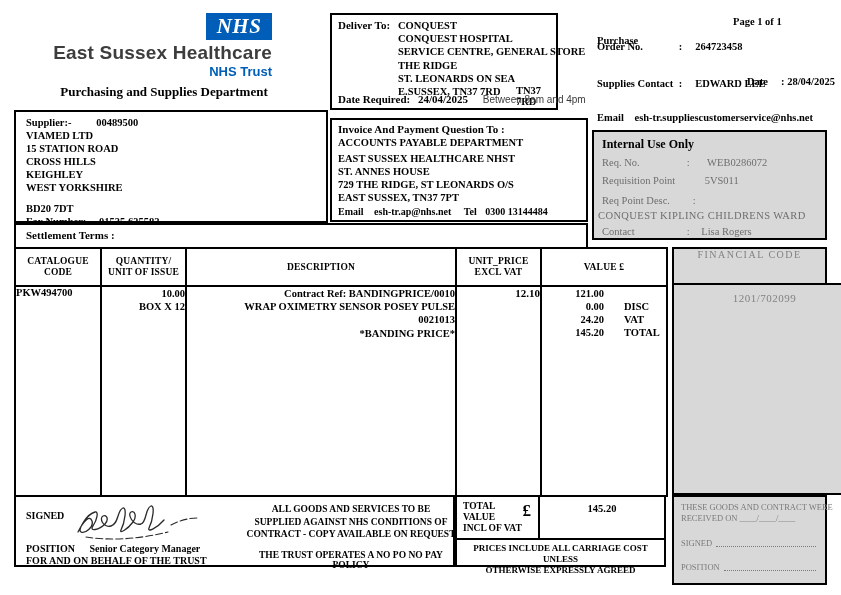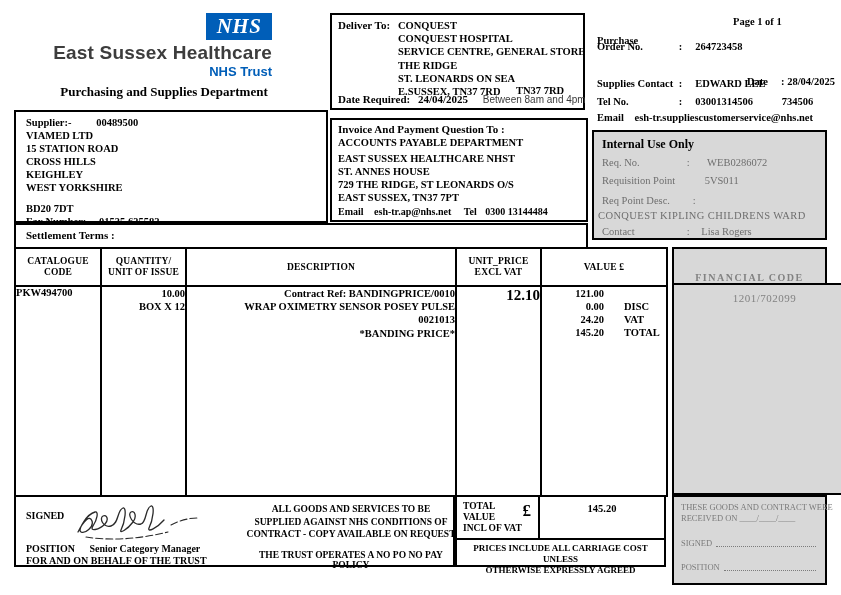--- a/index.html
+++ b/index.html
@@ -24,46 +24,46 @@
   .dlines{position:absolute;left:66px;top:4px;font-size:10.5px;line-height:13.2px;}
   
   .oi{font-size:10.5px;}
   
   table.po{position:absolute;left:14px;top:247px;width:652px;border-collapse:collapse;table-layout:fixed;}
   table.po th,table.po td{border:2px solid #000;padding:0;vertical-align:top;}
   table.po th{height:36px;vertical-align:middle;font-size:9.5px;line-height:11px;text-align:center;letter-spacing:0.2px;}
   td.cat{padding:4px 5px;font-size:10.5px;}
   td.qty{padding:4px 6px;text-align:right;font-size:10.5px;line-height:13px;}
   td.desc{padding:4px 7px;font-size:10.5px;line-height:13.2px;text-align:right;}
-  td.uprice{padding:4px 5px;text-align:right;font-size:15px;}
+  td.uprice{padding:4px 5px;text-align:right;font-size:11px;}
   td.val{padding:4px 4px;font-size:10.5px;line-height:13px;}
   .vline{display:flex;justify-content:flex-end;gap:14px;}
   .vline .amt{text-align:right;}
   .vline .vlab{width:42px;text-align:left;padding-left:6px;}
-  .fin-header{color:#828282;font-weight:700;font-size:10px;letter-spacing:1.5px;text-align:center;
-              display:flex;align-items:flex-end;justify-content:center;}
+  .fin-header{color:#828282;font-weight:400;font-size:10px;letter-spacing:1.5px;text-align:center;
+              display:flex;align-items:flex-start;justify-content:center;}
   .fin-body{color:#828282;font-weight:400;font-size:11px;letter-spacing:0.5px;text-align:center;padding-top:7px;}
   
   .cond{position:absolute;left:225px;top:6px;width:220px;text-align:center;font-size:9.5px;line-height:12.5px;}
   .dotfill{flex:1;border-bottom:1px dotted #7b7b7b;margin:0 2px 2px 4px;}
   .rrow{display:flex;align-items:flex-end;}
 </style>
 </head>
 <body>
 
 <div class="page">
 
   <div class="nhs-logo">
     <span>NHS</span>
   </div>
   <div class="org-name sans">East Sussex Healthcare</div>
   <div class="trust-name sans">NHS Trust</div>
   <div class="dept">Purchasing and Supplies Department</div>
 
-  <div class="box" style="left:330px;top:13px;width:255px;height:97px;">
+  <div class="box" style="left:330px;top:13px;width:228px;height:97px;">
     <span class="abs" style="left:6px;top:4px;font-size:11px;">Deliver To:</span>
     <div class="dlines">
       <div class="line">CONQUEST</div>
       <div class="line">CONQUEST HOSPITAL</div>
       <div class="line">SERVICE CENTRE, GENERAL STORE</div>
       <div class="line">THE RIDGE</div>
       <div class="line">ST. LEONARDS ON SEA</div>
       <div class="line">E.SUSSEX, TN37 7RD</div>
     </div>
     <span class="abs" style="left:184px;top:70px;font-size:10.5px;">TN37 7RD</span>
@@ -84,26 +84,20 @@
   </div>
   <div class="abs oi line" style="left:597px;top:76px;width:238px;text-align:right;">
     <span style="display:inline-block;width:79px;">Date</span>
     <span style="display:inline-block;width:14px;">:</span>
     <span>28/04/2025</span>
   </div>
   <div class="abs oi line" style="left:597px;top:78px;width:238px;">
     <span style="display:inline-block;width:79px;">Supplies Contact</span>
     <span style="display:inline-block;width:14px;">:</span>
     <span>EDWARD LEE</span>
-  </div>
-  <div class="abs oi line" style="left:597px;top:96px;width:238px;">
-    <span style="display:inline-block;width:79px;">Tel No.</span>
-    <span style="display:inline-block;width:14px;">:</span>
-    <span>03001314506</span>
-    <span style="margin-left:26px;">734506</span>
   </div>
   <div class="abs oi line" style="left:597px;top:112px;width:238px;">
     <span>Email</span>
     <span style="margin-left:8px;">esh-tr.suppliescustomerservice@nhs.net</span>
   </div>
 
   <div class="box" style="left:14px;top:110px;width:314px;height:113px;padding:4px 10px;font-size:10.5px;line-height:13px;">
     <div class="line">
       <span>Supplier:-</span>
       <span style="margin-left:22px;">00489500</span>

